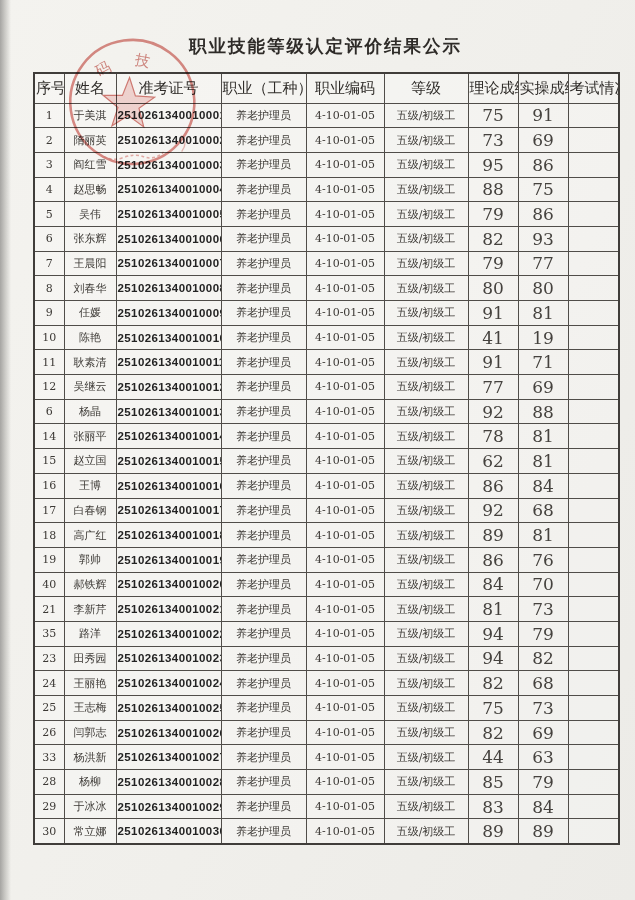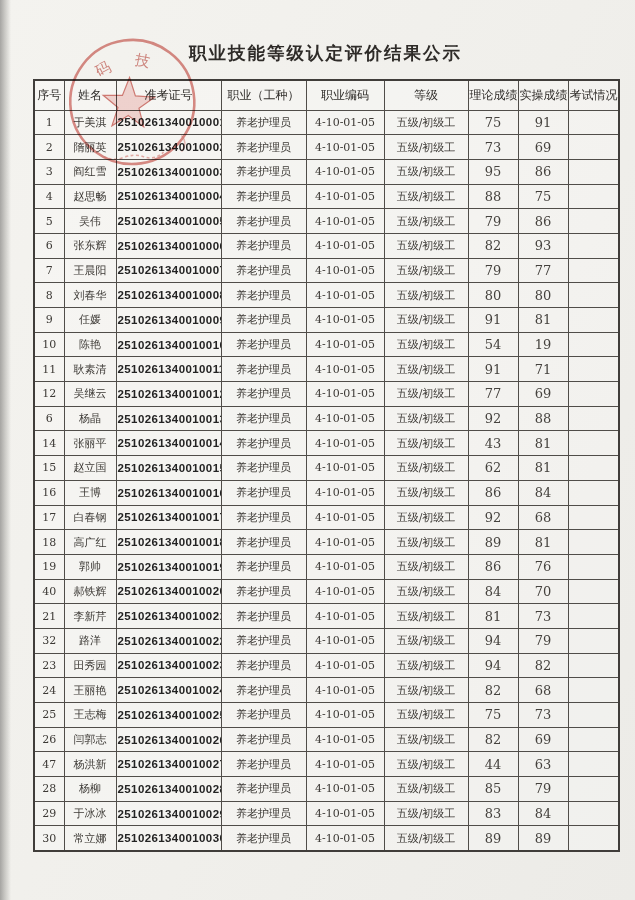--- a/index.html
+++ b/index.html
@@ -17,21 +17,21 @@
   }
   .scan-edge-left {
     position: absolute;
     left: 0; top: 0; bottom: 0;
     width: 11px;
     background: linear-gradient(to right, #8c8b89 0%, #bdbcb8 45%, rgba(240,239,235,0) 100%);
     opacity: 0.75;
   }
   .sheet {
     position: relative;
-    padding: 7px 17px 0 33px;
+    padding: 0 17px 0 33px;
   }
   .doc-title {
     padding-top: 34px;
     text-align: center;
     font-size: 17.5px;
     font-weight: bold;
     letter-spacing: 2px;
     color: #2e2b28;
   }
   .meta-row {
@@ -54,38 +54,38 @@
     border: 1px solid #504d49;
     text-align: center;
     vertical-align: middle;
     padding: 0 1px;
     overflow: hidden;
     white-space: nowrap;
   }
   table.results thead tr { height: 30px; }
   table.results tbody tr { height: 24.7px; }
   table.results th {
-    font-size: 12px;
+    font-size: 15px;
     font-weight: normal;
     color: #2f2c29;
     margin-top: 47px;
   }
   table.results td {
     font-size: 11px;
     color: #3c3935;
   }
   table.results td.exam-id {
     font-family: "Liberation Sans", sans-serif;
     font-weight: 600;
     font-size: 11.5px;
     letter-spacing: 0.4px;
     color: #232323;
   }
   table.results td.score {
-    font-size: 13px;
+    font-size: 17px;
     color: #45423e;
   }
   .seal {
     position: absolute;
     left: 56px;
     top: 24px;
     width: 152px;
     height: 152px;
     transform: rotate(-8deg);
     opacity: 0.85;
@@ -246,21 +246,21 @@
           <td class="score">81</td>
           <td></td>
         </tr>
         <tr>
           <td>10</td>
           <td>陈艳</td>
           <td class="exam-id">2510261340010010</td>
           <td>养老护理员</td>
           <td>4-10-01-05</td>
           <td>五级/初级工</td>
-          <td class="score">54</td>
+          <td class="score">41</td>
           <td class="score">19</td>
           <td></td>
         </tr>
         <tr>
           <td>11</td>
           <td>耿素清</td>
           <td class="exam-id">2510261340010011</td>
           <td>养老护理员</td>
           <td>4-10-01-05</td>
           <td>五级/初级工</td>
@@ -290,21 +290,21 @@
           <td class="score">88</td>
           <td></td>
         </tr>
         <tr>
           <td>14</td>
           <td>张丽平</td>
           <td class="exam-id">2510261340010014</td>
           <td>养老护理员</td>
           <td>4-10-01-05</td>
           <td>五级/初级工</td>
-          <td class="score">43</td>
+          <td class="score">78</td>
           <td class="score">81</td>
           <td></td>
         </tr>
         <tr>
           <td>15</td>
           <td>赵立国</td>
           <td class="exam-id">2510261340010015</td>
           <td>养老护理员</td>
           <td>4-10-01-05</td>
           <td>五级/初级工</td>
@@ -372,21 +372,21 @@
           <td>李新芹</td>
           <td class="exam-id">2510261340010021</td>
           <td>养老护理员</td>
           <td>4-10-01-05</td>
           <td>五级/初级工</td>
           <td class="score">81</td>
           <td class="score">73</td>
           <td></td>
         </tr>
         <tr>
-          <td>32</td>
+          <td>35</td>
           <td>路洋</td>
           <td class="exam-id">2510261340010022</td>
           <td>养老护理员</td>
           <td>4-10-01-05</td>
           <td>五级/初级工</td>
           <td class="score">94</td>
           <td class="score">79</td>
           <td></td>
         </tr>
         <tr>
@@ -427,21 +427,21 @@
           <td>闫郭志</td>
           <td class="exam-id">2510261340010026</td>
           <td>养老护理员</td>
           <td>4-10-01-05</td>
           <td>五级/初级工</td>
           <td class="score">82</td>
           <td class="score">69</td>
           <td></td>
         </tr>
         <tr>
-          <td>47</td>
+          <td>33</td>
           <td>杨洪新</td>
           <td class="exam-id">2510261340010027</td>
           <td>养老护理员</td>
           <td>4-10-01-05</td>
           <td>五级/初级工</td>
           <td class="score">44</td>
           <td class="score">63</td>
           <td></td>
         </tr>
         <tr>

